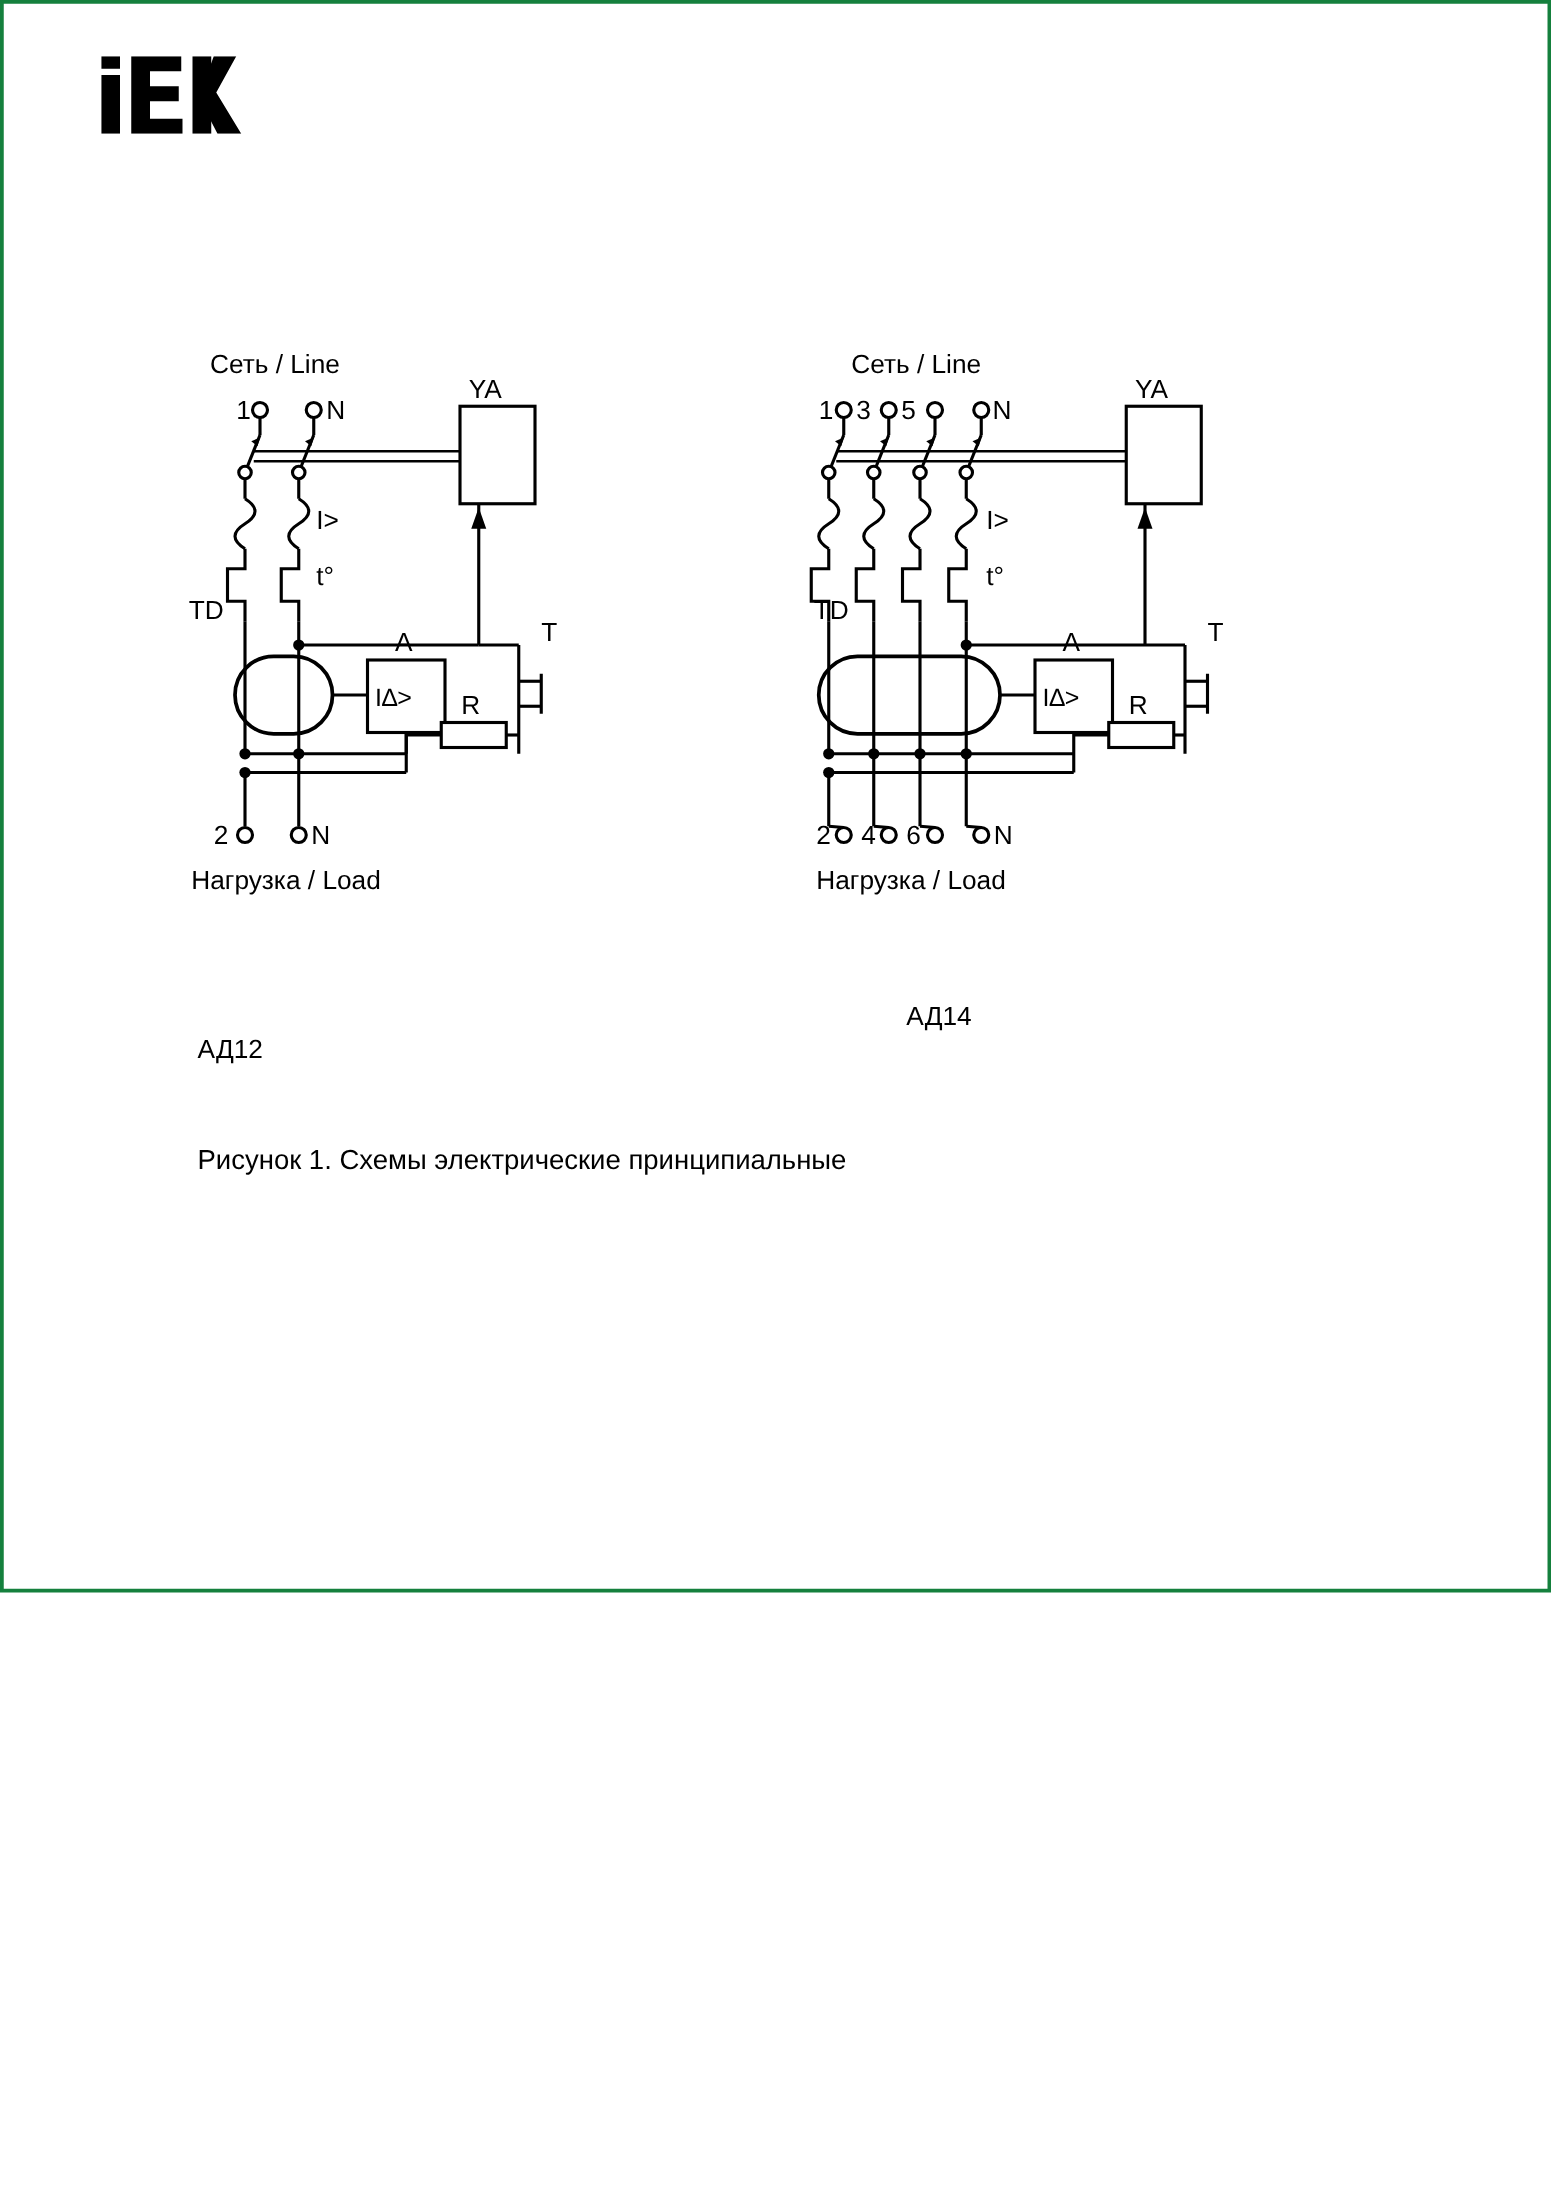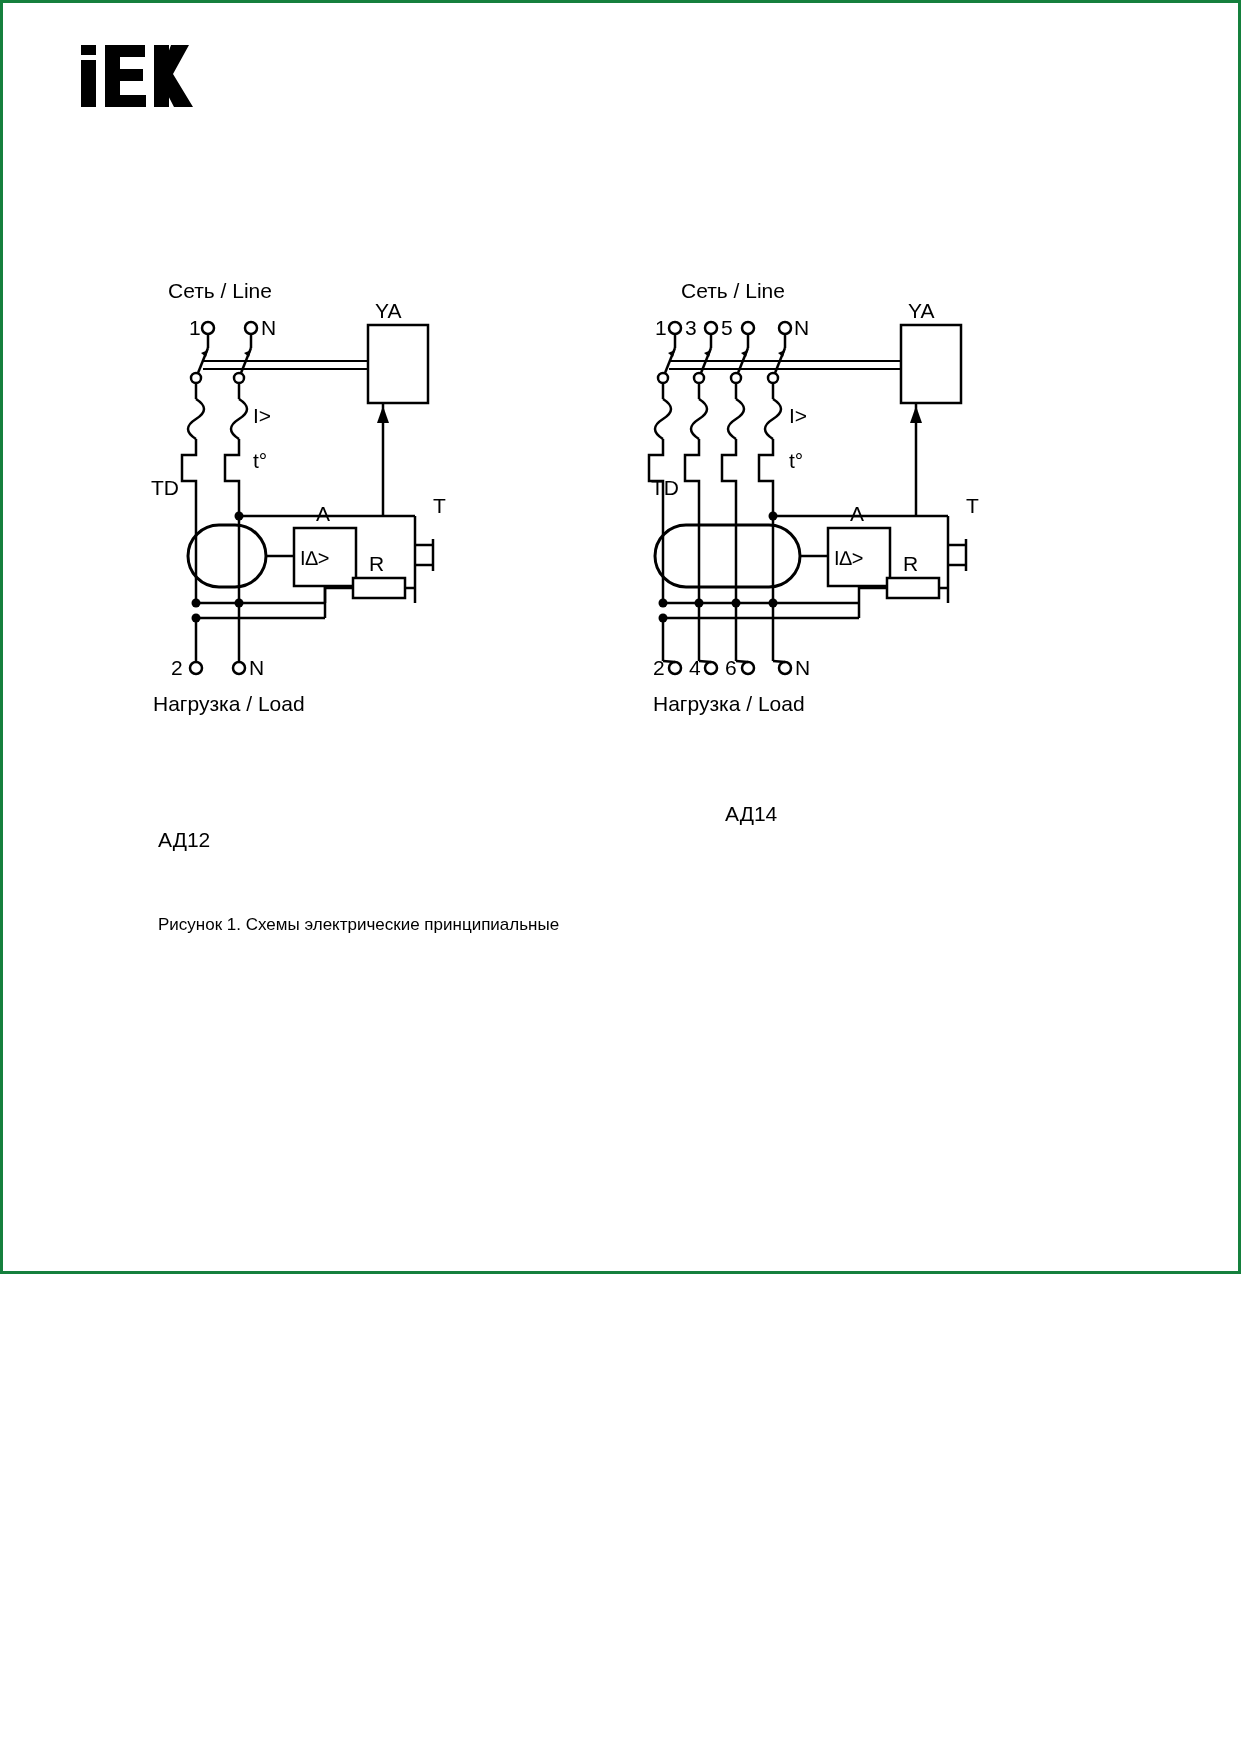--- a/index.html
+++ b/index.html
@@ -40,21 +40,21 @@
   .caption {
     position: absolute;
     font-size: 21px;
     font-family: "Liberation Sans", sans-serif;
     color: #000;
     white-space: nowrap;
   }
   #fig-caption {
     left: 155px;
     top: 912px;
-    font-size: 17px;
+    font-size: 22px;
   }
   .model-label {
     position: absolute;
     font-size: 21px;
     white-space: nowrap;
   }
   #model-1 { left: 155px; top: 825px; }
   #model-2 { left: 722px; top: 799px; }
   svg { display: block; }
   text { font-family: "Liberation Sans", sans-serif; fill: #000; }

